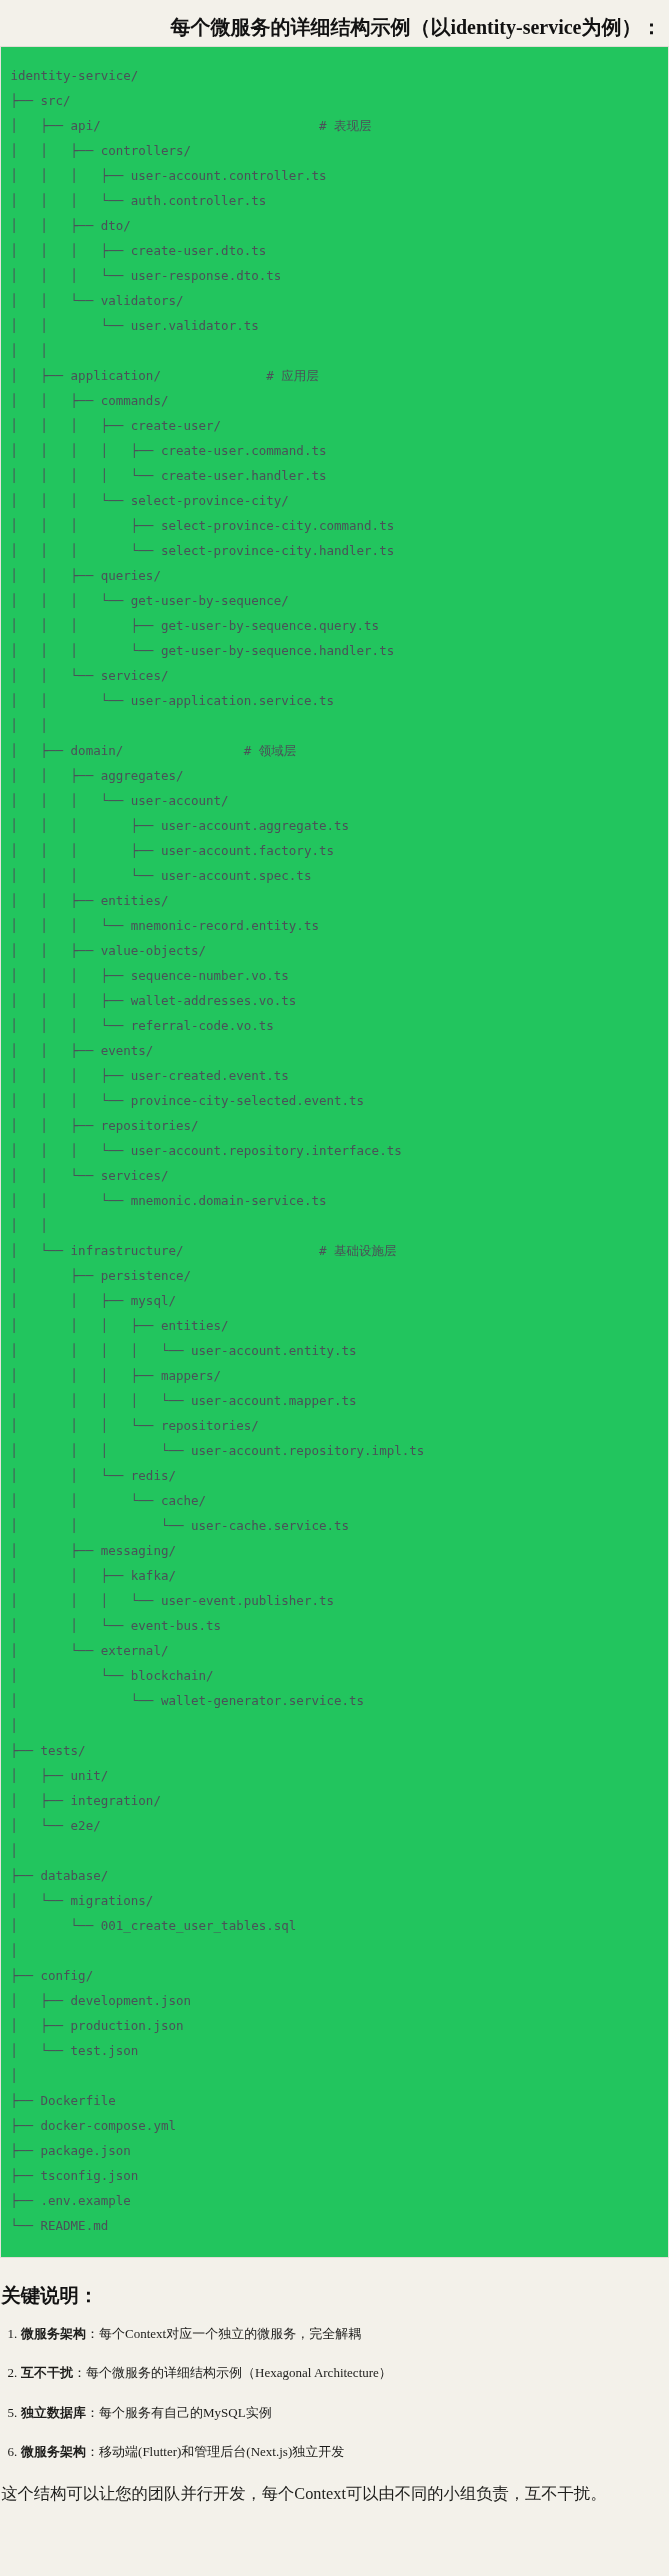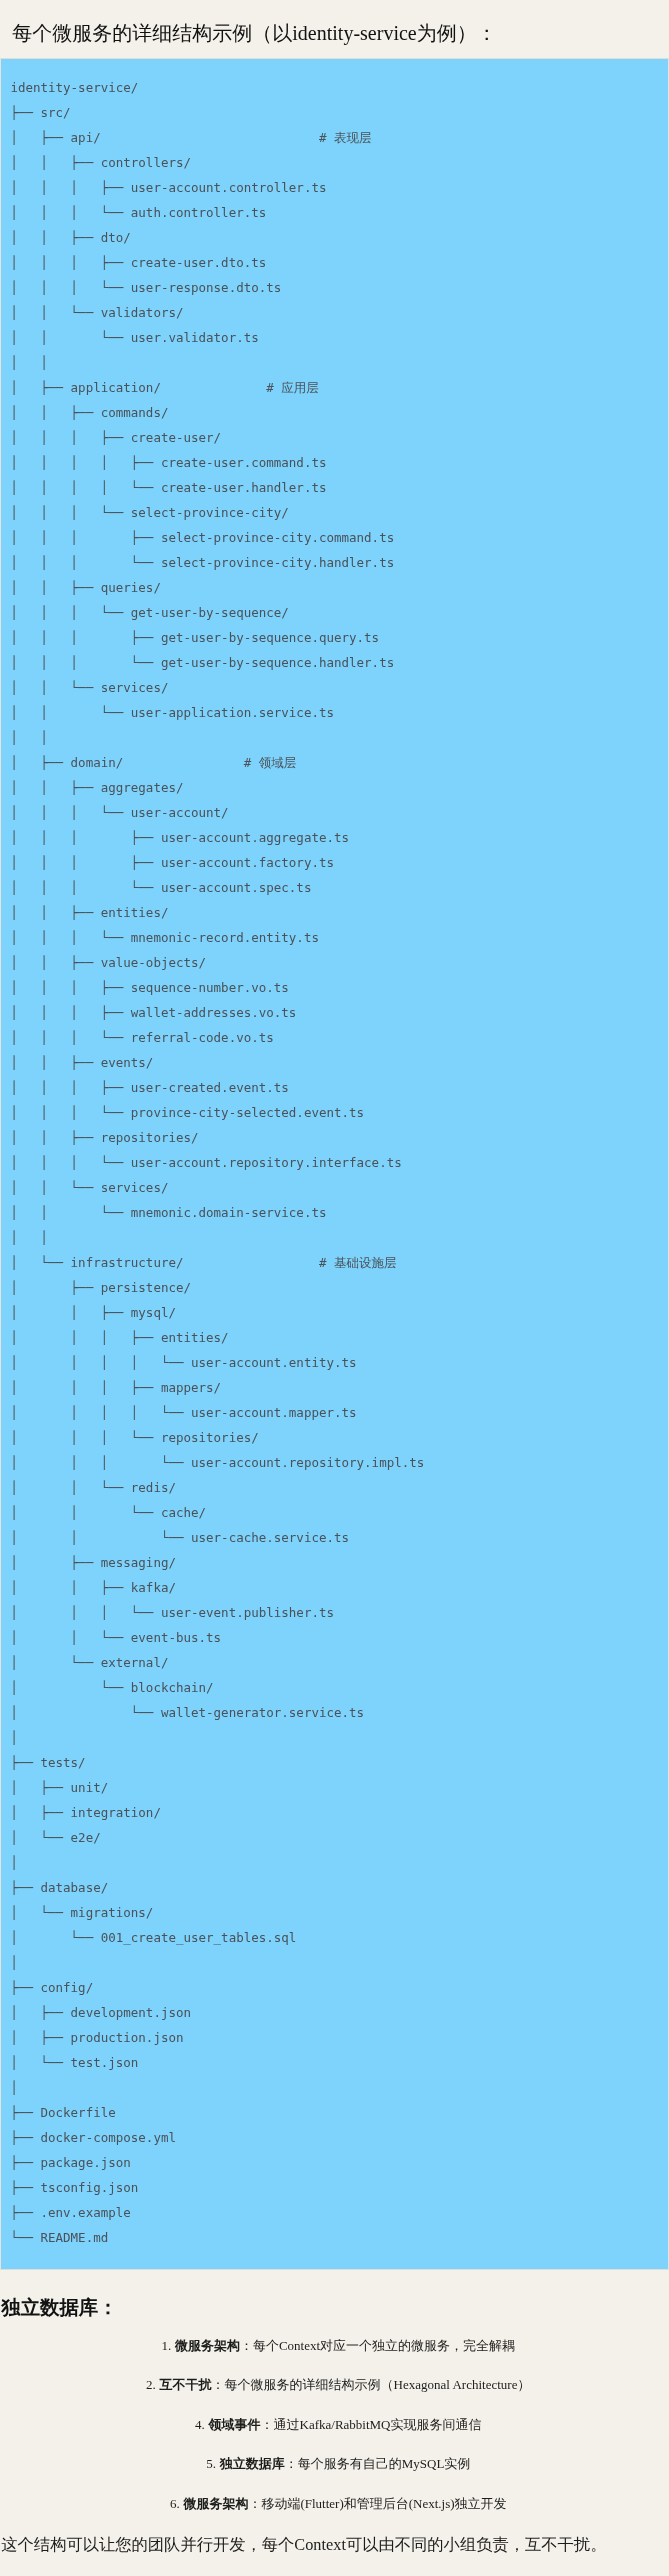--- a/index.html
+++ b/index.html
@@ -4,29 +4,30 @@
 <style>
   html, body { margin: 0; padding: 0; }
   body {
     width: 669px;
     background: #f3f1ea;
     color: #1d1d1b;
     font-family: "Liberation Serif", serif;
   }
   .page { width: 669px; }
   .title {
-    margin: 6px;
+    margin: 0;
     padding: 13.8px 7.5px 6.3px 6.3px;
     font-size: 20px;
     line-height: 26px;
-    font-weight: 400;
+    font-weight: 700;
     color: #121212;
+    text-align: right;
   }
   .codeblock {
-    background: #7dd3fc;
+    background: #22c55e;
     border: 0.6px solid #e0ddd5;
     border-left: 0.6px solid #e7e4dd;
     border-right: 0.6px solid #e7e4dd;
   }
   .codeblock pre {
     margin: 0;
     padding: 16.3px 6.3px 19px 9.4px;
     font-family: "DejaVu Sans Mono", "Liberation Mono", monospace;
     font-size: 12.5px;
     line-height: 25px;
@@ -34,21 +35,21 @@
     white-space: pre;
     overflow: hidden;
   }
   .notes-heading {
     margin: 25px 0 0 1.3px;
     font-size: 19.4px;
     line-height: 25px;
     font-weight: 700;
     color: #121212;
   }
-  .notes { margin: 16.3px 0 0 0; padding: 0; text-align: center; }
+  .notes { margin: 16.3px 0 0 0; padding: 0; }
   .note-item {
     margin: 0 0 22px 7.5px;
     font-size: 13px;
     line-height: 17.5px;
     list-style: none;
   }
   .note-item .num { margin-right: 3.8px; }
   .note-item .label { font-weight: 700; }
   .footer {
     margin: 19px 0 0 1.3px;
@@ -147,31 +148,28 @@
 │   └── test.json
 │
 ├── Dockerfile
 ├── docker-compose.yml
 ├── package.json
 ├── tsconfig.json
 ├── .env.example
 └── README.md</pre>
   </div>
 
-  <h3 class="notes-heading">独立数据库：</h3>
+  <h3 class="notes-heading">关键说明：</h3>
 
   <div class="notes">
     <div class="note-item">
       <span class="num">1.</span><span class="label">微服务架构</span><span class="text">：每个Context对应一个独立的微服务，完全解耦</span>
     </div>
     <div class="note-item">
       <span class="num">2.</span><span class="label">互不干扰</span><span class="text">：每个微服务的详细结构示例（Hexagonal Architecture）</span>
-    </div>
-    <div class="note-item">
-      <span class="num">4.</span><span class="label">领域事件</span><span class="text">：通过Kafka/RabbitMQ实现服务间通信</span>
     </div>
     <div class="note-item">
       <span class="num">5.</span><span class="label">独立数据库</span><span class="text">：每个服务有自己的MySQL实例</span>
     </div>
     <div class="note-item">
       <span class="num">6.</span><span class="label">微服务架构</span><span class="text">：移动端(Flutter)和管理后台(Next.js)独立开发</span>
     </div>
   </div>
 
   <p class="footer">这个结构可以让您的团队并行开发，每个Context可以由不同的小组负责，互不干扰。</p>

